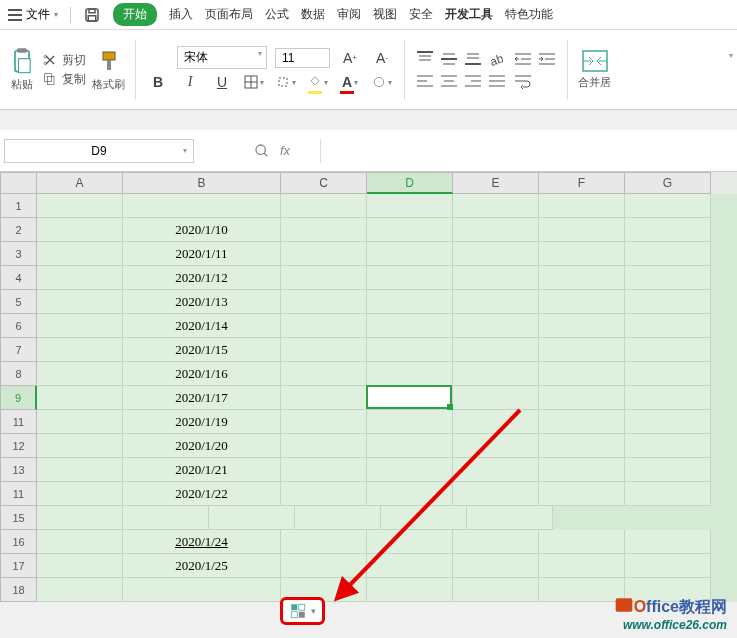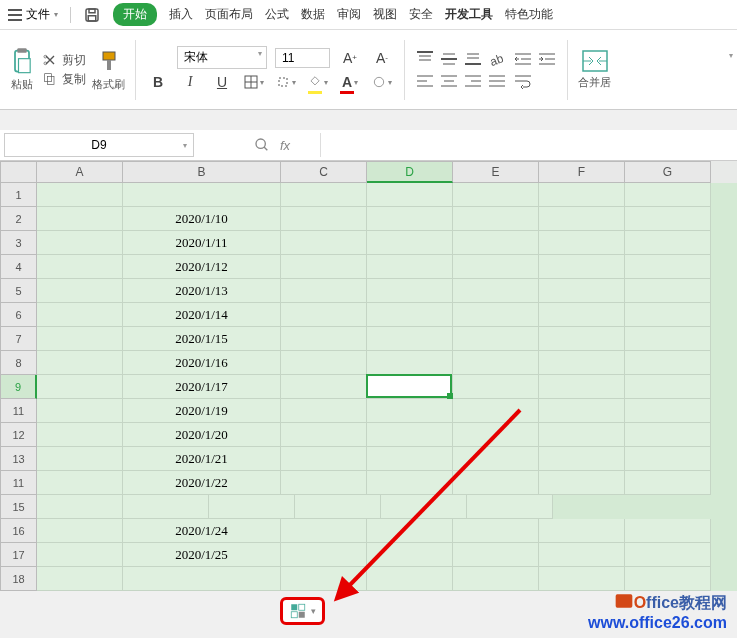--- a/index.html
+++ b/index.html
@@ -170,21 +170,21 @@
       flex-direction: column;
       align-items: center;
       font-size: 11px;
       color: #555;
       cursor: pointer;
       gap: 2px;
     }
     
     
     .formula-bar {
-      height: 31px;
+      height: 42px;
       background: #fff;
       border-bottom: 1px solid #ccc;
       display: flex;
       align-items: center;
       margin-top: 20px;
     }
     .name-box {
       width: 190px;
       height: 24px;
       border: 1px solid #ccc;
@@ -328,23 +328,24 @@
       font-family: Arial, sans-serif;
       pointer-events: none;
     }
     .watermark .line1 {
       font-size: 16px;
       font-weight: bold;
     }
     .watermark .line1 .o { color: #d34817; }
     .watermark .line1 .rest { color: #3a5ea8; }
     .watermark .line2 {
-      font-size: 16px;
-      color: #1d4ed8;
+      font-size: 12px;
+      color: #0f766e;
       font-weight: bold;
+      font-style: italic;
     }
   </style>
 </head>
 <body>
 
 <div class="menu-bar">
   <div class="hamburger">
     <div class="hamburger-icon">
       <span></span>
         <span></span>
@@ -689,21 +690,21 @@
         <div class="cell" style="width: 86px;"></div>
         <div class="cell" style="width: 86px;"></div>
         <div class="cell" style="width: 86px;"></div>
         <div class="cell" style="width: 86px;"></div>
         <div class="cell" style="width: 86px;"></div>
         <div class="cell" style="width: 86px;"></div>
       </div>
       <div class="row">
         <div class="row-header">16</div>
         <div class="cell" style="width: 86px;"></div>
-        <div class="cell" style="width: 158px;">2020/1/24</div>
+        <div class="cell" style="width: 158px; text-decoration: underline;">2020/1/24</div>
         <div class="cell" style="width: 86px;"></div>
         <div class="cell" style="width: 86px;"></div>
         <div class="cell" style="width: 86px;"></div>
         <div class="cell" style="width: 86px;"></div>
         <div class="cell" style="width: 86px;"></div>
       </div>
       <div class="row">
         <div class="row-header">17</div>
         <div class="cell" style="width: 86px;"></div>
         <div class="cell" style="width: 158px;">2020/1/25</div>

